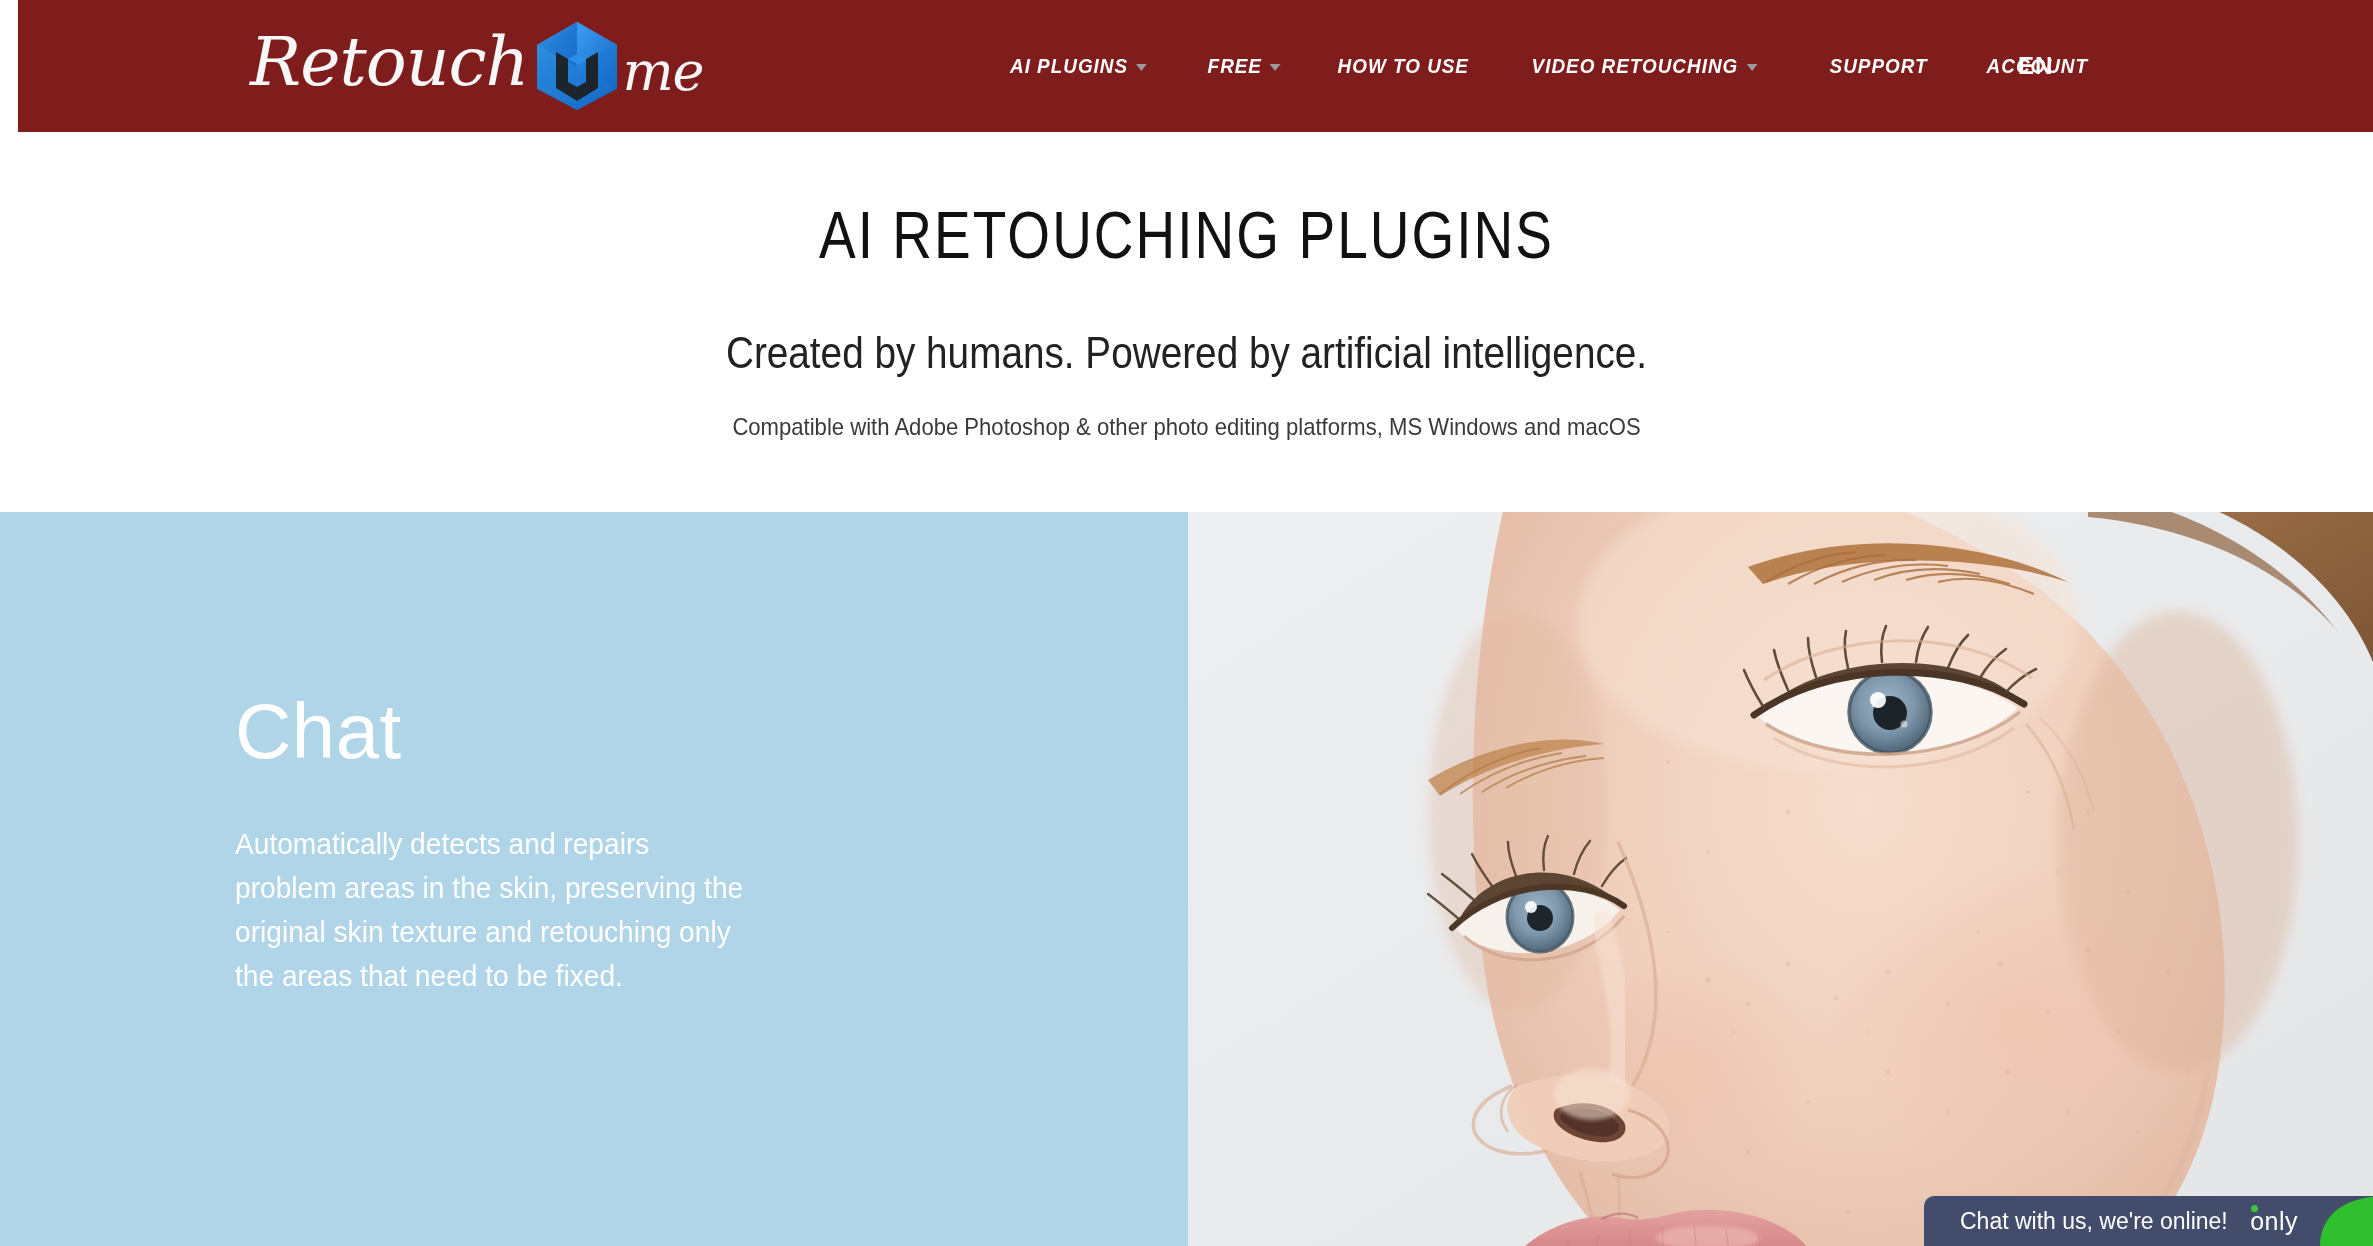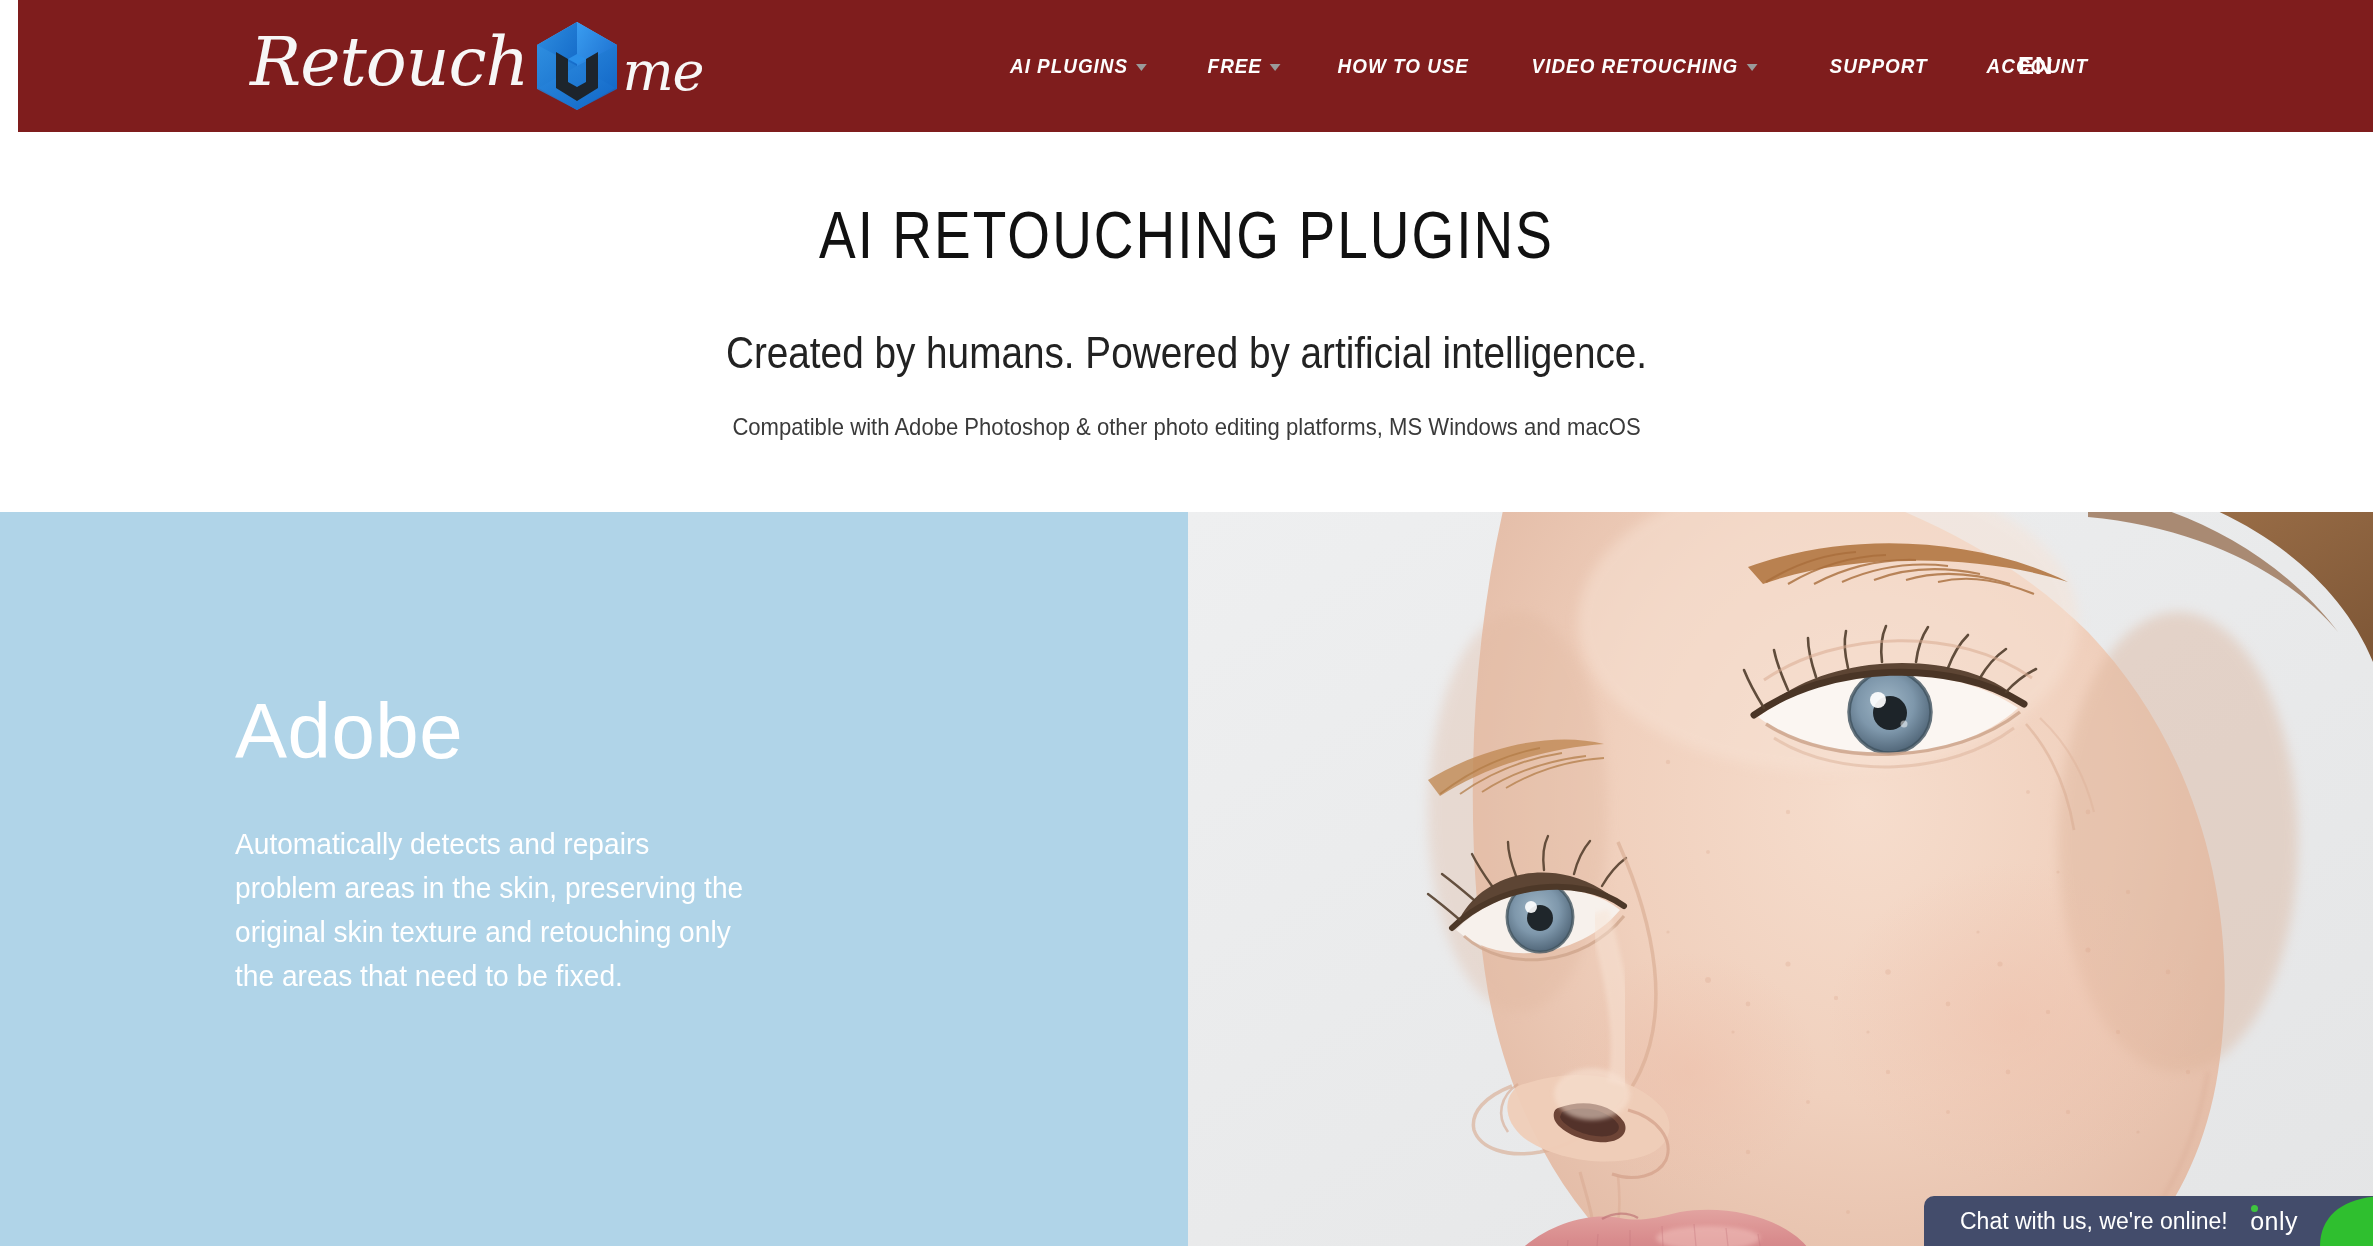--- a/index.html
+++ b/index.html
@@ -328,21 +328,21 @@
 
   <section class="hero-intro">
     <h1 class="hero-title">AI RETOUCHING PLUGINS</h1>
     <p class="hero-sub">Created by humans. Powered by artificial intelligence.</p>
     <p class="hero-compat">Compatible with Adobe Photoshop &amp; other photo editing platforms, MS Windows and macOS</p>
   </section>
 
   <section class="slider">
 
     <div class="slide-panel">
-      <h2 class="slide-title">Adobe</h2>
+      <h2 class="slide-title">Chat</h2>
       <p class="slide-desc">Automatically detects and repairs problem areas in the skin, preserving the original skin texture and retouching only the areas that need to be fixed.</p>
     </div>
 
     <div class="slide-photo">
       <svg class="photo-svg" viewBox="0 0 1185 734" preserveAspectRatio="xMidYMid slice">
         <defs>
           <linearGradient id="bgGrad" x1="0" y1="0" x2="1" y2="1">
             <stop offset="0%" stop-color="#eeeff0"></stop>
             <stop offset="100%" stop-color="#e4e5e6"></stop>
           </linearGradient>

